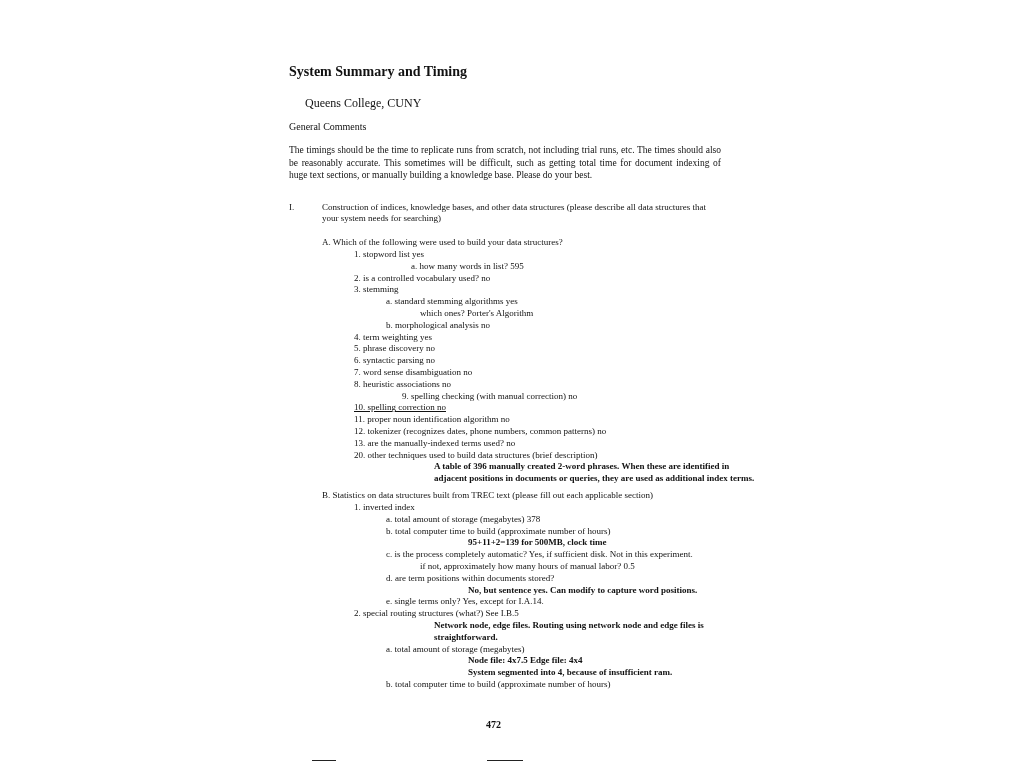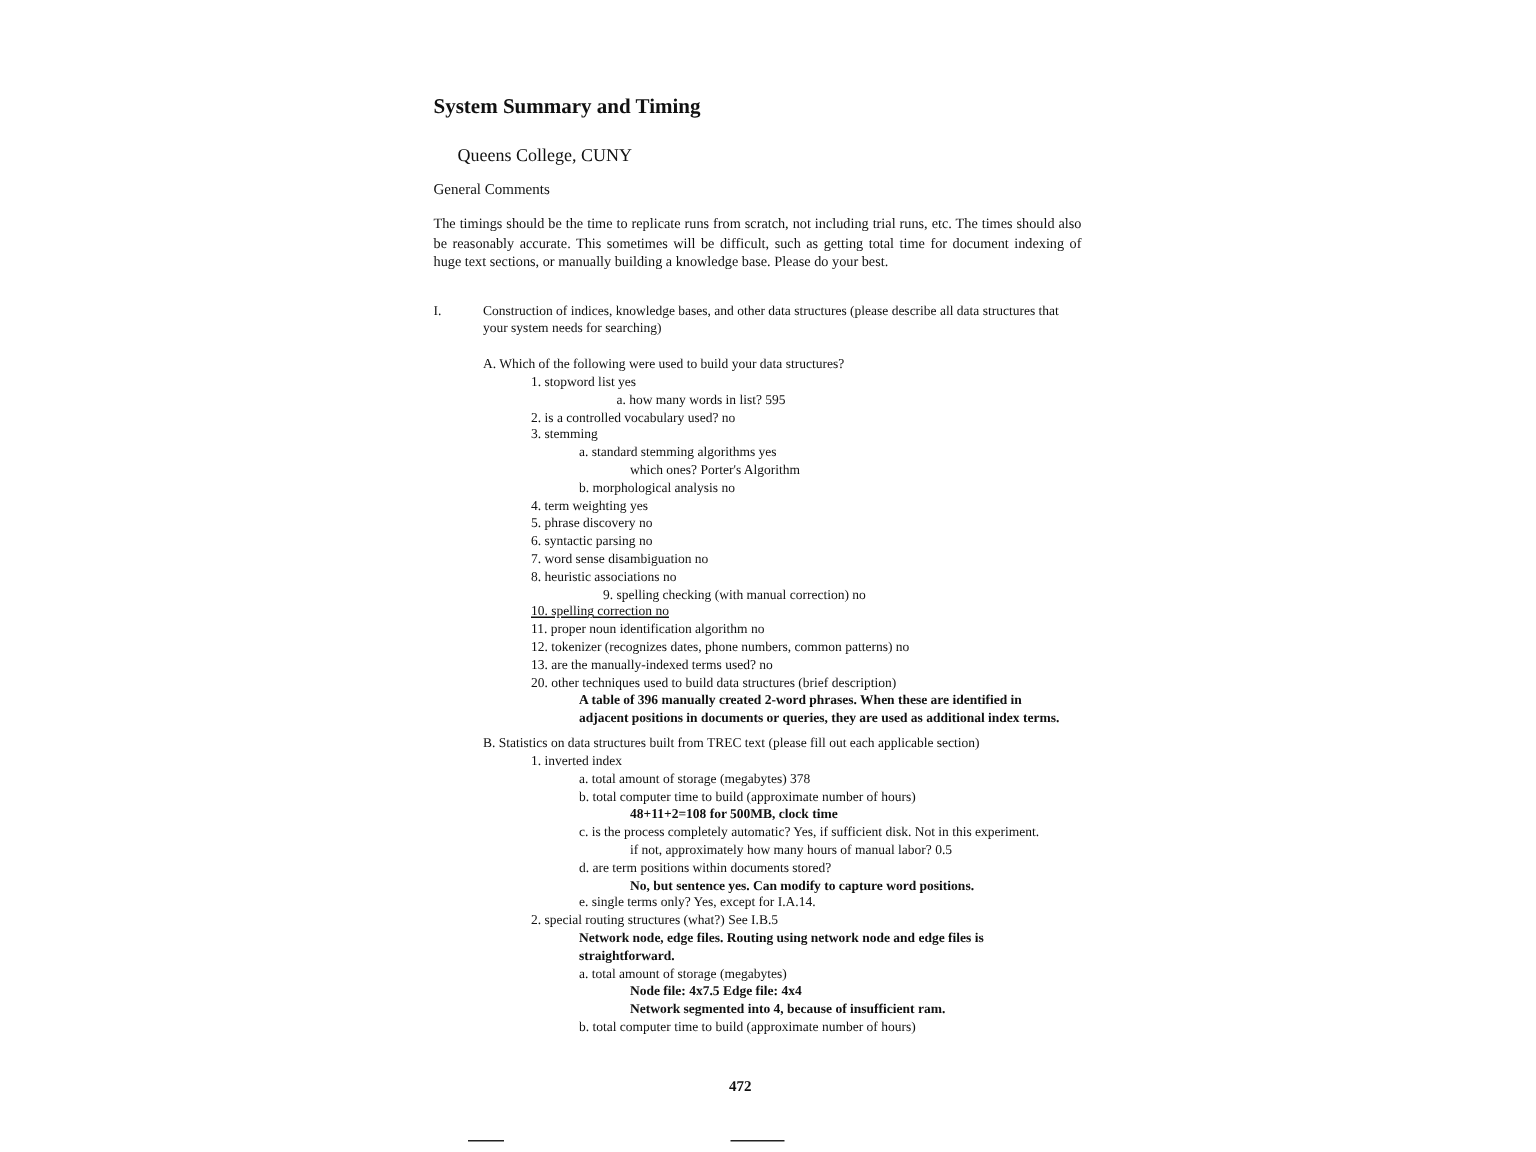--- a/index.html
+++ b/index.html
@@ -4,21 +4,21 @@
 <style>
   html, body { margin:0; padding:0; background:#ffffff; }
   body { width:1024px; height:768px; position:relative; overflow:hidden;
          font-family:"Liberation Serif", "DejaVu Serif", serif; color:#111; }
   .abs { position:absolute; white-space:nowrap; }
   .title { left:289px; top:64px; font-size:14px; font-weight:bold; }
   .inst { left:305px; top:96px; font-size:12px; }
   .gc { left:289px; top:121px; font-size:10px; }
   .para { left:289px; top:144px; width:432px; font-size:9.5px; line-height:12.5px; white-space:normal; text-align:justify; }
   .line { font-size:9px; line-height:11px; }
-  .b { font-weight:bold; }
+  .b { font-weight:bold;margin-left:48px; }
   .pagenum { left:486px; top:719px; font-size:10px; font-weight:bold; }
   .rule { position:absolute; height:1px; background:#222; }
 </style>
 </head>
 <body>
 
 <div class="abs title">System Summary and Timing</div>
 <div class="abs inst">Queens College, CUNY</div>
 <div class="abs gc">General Comments</div>
 <div class="abs para">The timings should be the time to replicate runs from scratch, not including trial runs, etc. The times should also be reasonably accurate. This sometimes will be difficult, such as getting total time for document indexing of huge text sections, or manually building a knowledge base. Please do your best.</div>
@@ -49,30 +49,30 @@
     <div class="abs line" style="left: 354px; top: 449.6px;">20. other techniques used to build data structures (brief description)</div>
     <div class="abs line b" style="left: 386px; top: 461.4px;">A table of 396 manually created 2-word phrases.  When these are identified in</div>
     <div class="abs line b" style="left: 386px; top: 473.2px;">adjacent positions in documents or queries, they are used as additional index terms.</div>
   </div>
 
 <div class="abs line" style="left:322px;top:490px;">B.  Statistics on data structures built from TREC text (please fill out each applicable section)</div>
 <div id="partB">
     <div class="abs line" style="left: 354px; top: 502px;">1. inverted index</div>
     <div class="abs line" style="left: 386px; top: 513.8px;">a. total amount of storage (megabytes)  378</div>
     <div class="abs line" style="left: 386px; top: 525.6px;">b. total computer time to build (approximate number of hours)</div>
-    <div class="abs line b" style="left: 420px; top: 537.4px;">48+11+2=108 for 500MB, clock time</div>
+    <div class="abs line b" style="left: 420px; top: 537.4px;">95+11+2=139 for 500MB, clock time</div>
     <div class="abs line" style="left: 386px; top: 549.2px;">c. is the process completely automatic?  Yes, if sufficient disk. Not in this experiment.</div>
     <div class="abs line" style="left: 420px; top: 561px;">if not, approximately how many hours of manual labor?  0.5</div>
     <div class="abs line" style="left: 386px; top: 572.8px;">d. are term positions within documents stored?</div>
     <div class="abs line b" style="left: 420px; top: 584.6px;">No, but sentence yes. Can modify to capture word positions.</div>
     <div class="abs line" style="left: 386px; top: 596.4px;">e. single terms only?  Yes, except for I.A.14.</div>
     <div class="abs line" style="left: 354px; top: 608.2px;">2. special routing structures (what?)  See I.B.5</div>
     <div class="abs line b" style="left: 386px; top: 620px;">Network node, edge files.  Routing using network node and edge files is</div>
     <div class="abs line b" style="left: 386px; top: 631.8px;">straightforward.</div>
     <div class="abs line" style="left: 386px; top: 643.6px;">a. total amount of storage (megabytes)</div>
     <div class="abs line b" style="left: 420px; top: 655.4px;">Node file: 4x7.5        Edge file: 4x4</div>
-    <div class="abs line b" style="left: 420px; top: 667.2px;">Network segmented into 4, because of insufficient ram.</div>
+    <div class="abs line b" style="left: 420px; top: 667.2px;">System segmented into 4, because of insufficient ram.</div>
     <div class="abs line" style="left: 386px; top: 679px;">b. total computer time to build (approximate number of hours)</div>
   </div>
 
 <div class="abs pagenum">472</div>
 <div class="rule" style="left:312px;top:760px;width:24px;"></div>
 <div class="rule" style="left:487px;top:760px;width:36px;"></div>
 
 </body></html>

